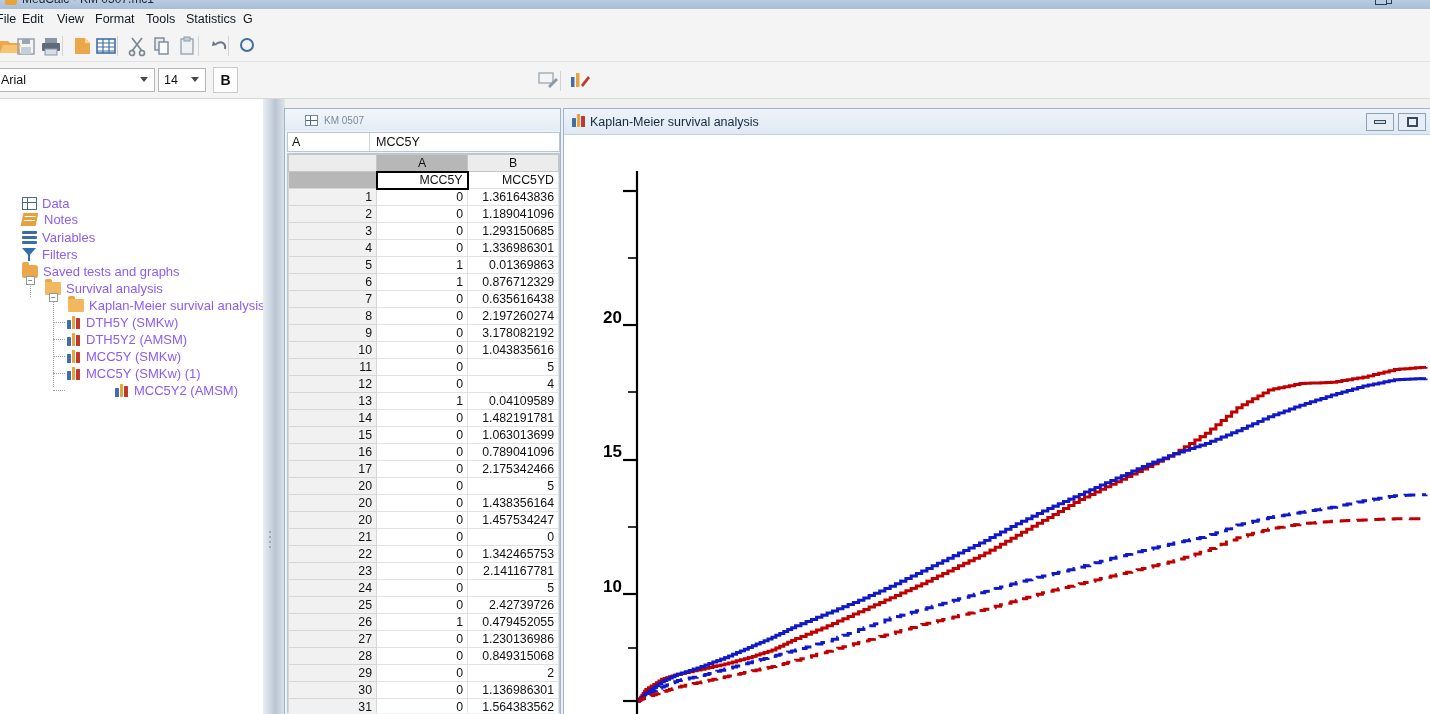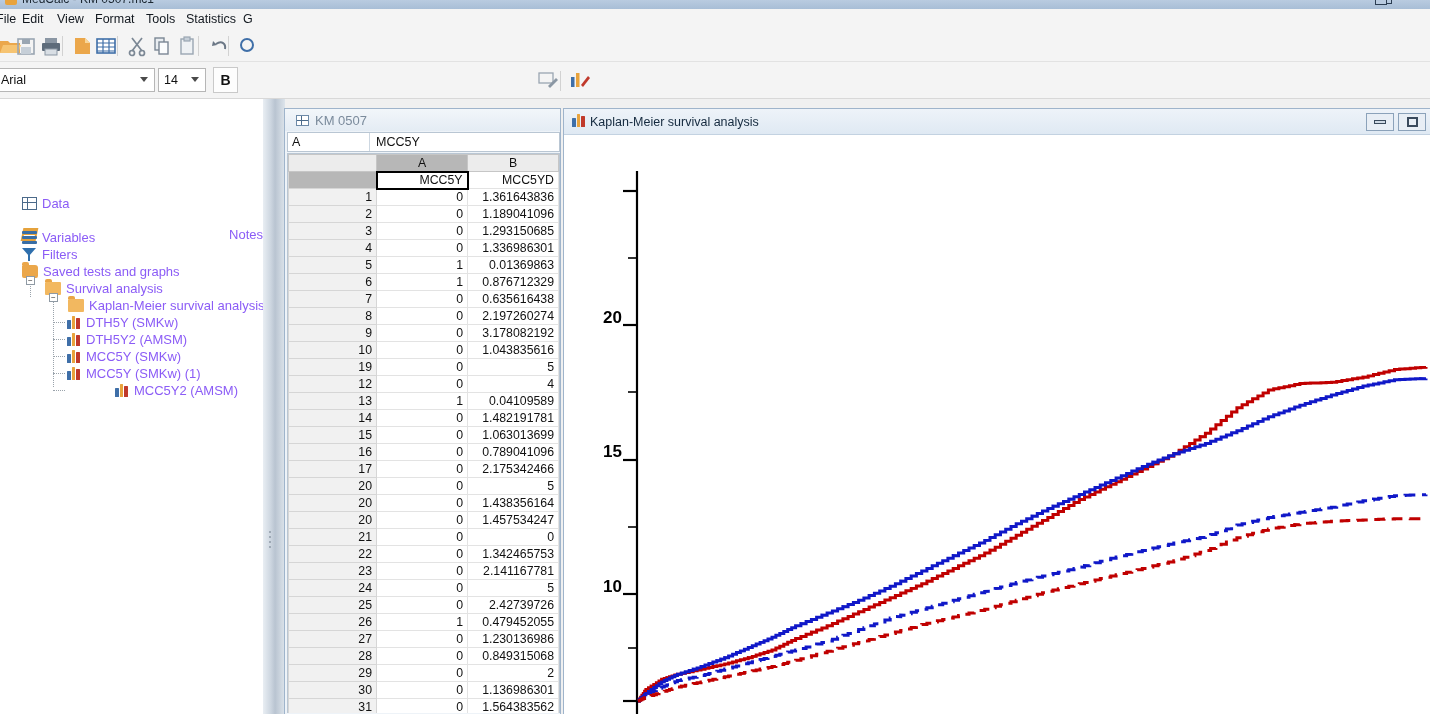--- a/index.html
+++ b/index.html
@@ -137,22 +137,22 @@
   }
   .splitter-grip i { position:absolute; left:0; width:2px; height:2px; background:#8e9aa7; border-radius:50%; }
 
   
   .sheetwin {
     position: absolute; left: 284px; top: 108px; width: 277px; height: 606px;
     background: #eef3f8; border: 1px solid #9fb4cb; border-bottom: none;
   }
   .sheet-title {
     position: absolute; left: 0; top: 0; width: 100%; height: 22px;
-    display: flex; align-items: center; padding-left: 5px;
-    font-size: 13px; color: #7b8b9c;
+    display: flex; align-items: center; padding-left: 14px;
+    font-size: 10px; color: #7b8b9c;
     background: linear-gradient(#f2f6fa,#e4ecf4);
   }
   .sheet-title .ico-grid { width:13px;height:11px;border-color:#6d8aa8;}
   .sheet-title span { margin-left: 6px; }
   .formula-bar {
     position: absolute; left: 2px; top: 23px; width: 273px; height: 20px;
     background: #ffffff; border: 1px solid #b9c6d3; display: flex; align-items: center;
     font-size: 12.5px; color: #111;
   }
   .fb-name { width: 82px; padding-left: 4px; border-right: 1px solid #cdd7e1; height: 100%; display:flex; align-items:center;}
@@ -313,21 +313,21 @@
 
   <div class="treepanel">
 
     <div class="t-line" style="left:30px; top:173px; height:25px;"></div>
     <div class="t-line" style="left:53px; top:190px; height:98px;"></div>
 
     <div class="tree-row" style="left:0; top:96px; width:263px;">
       <span class="ico ico-grid" style="margin-left:22px"></span>
       <span class="tree-label">Data</span>
     </div>
-    <div class="tree-row" style="left:0; top:127px; width:263px;justify-content:space-between;">
+    <div class="tree-row" style="left:0; top:112px; width:263px;">
       <span class="ico ico-notes" style="margin-left:22px"></span>
       <span class="tree-label" style="margin-left:7px">Notes</span>
     </div>
     <div class="tree-row" style="left:0; top:130px; width:263px;">
       <span class="ico ico-vars" style="margin-left:22px">
           <i style="top:0"></i>
           <i style="top:5px"></i>
           <i style="top:10px"></i>
         </span>
       <span class="tree-label">Variables</span>
@@ -475,21 +475,21 @@
               <td class="rownum">9</td>
               <td class="cell">0</td>
               <td class="cell">3.178082192</td>
             </tr>
         <tr>
               <td class="rownum">10</td>
               <td class="cell">0</td>
               <td class="cell">1.043835616</td>
             </tr>
         <tr>
-              <td class="rownum">19</td>
+              <td class="rownum">11</td>
               <td class="cell">0</td>
               <td class="cell">5</td>
             </tr>
         <tr>
               <td class="rownum">12</td>
               <td class="cell">0</td>
               <td class="cell">4</td>
             </tr>
         <tr>
               <td class="rownum">13</td>

